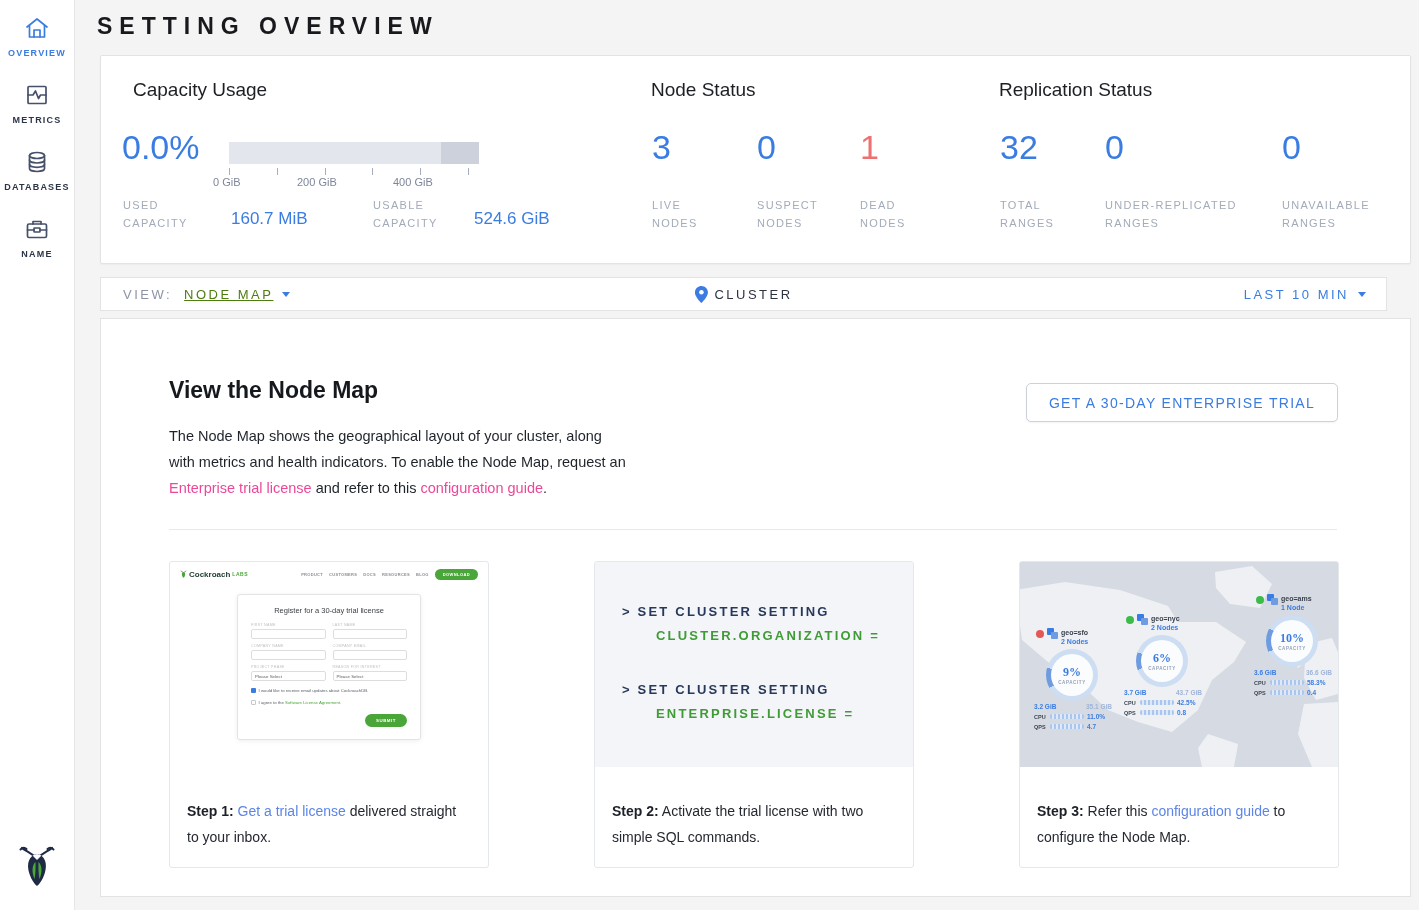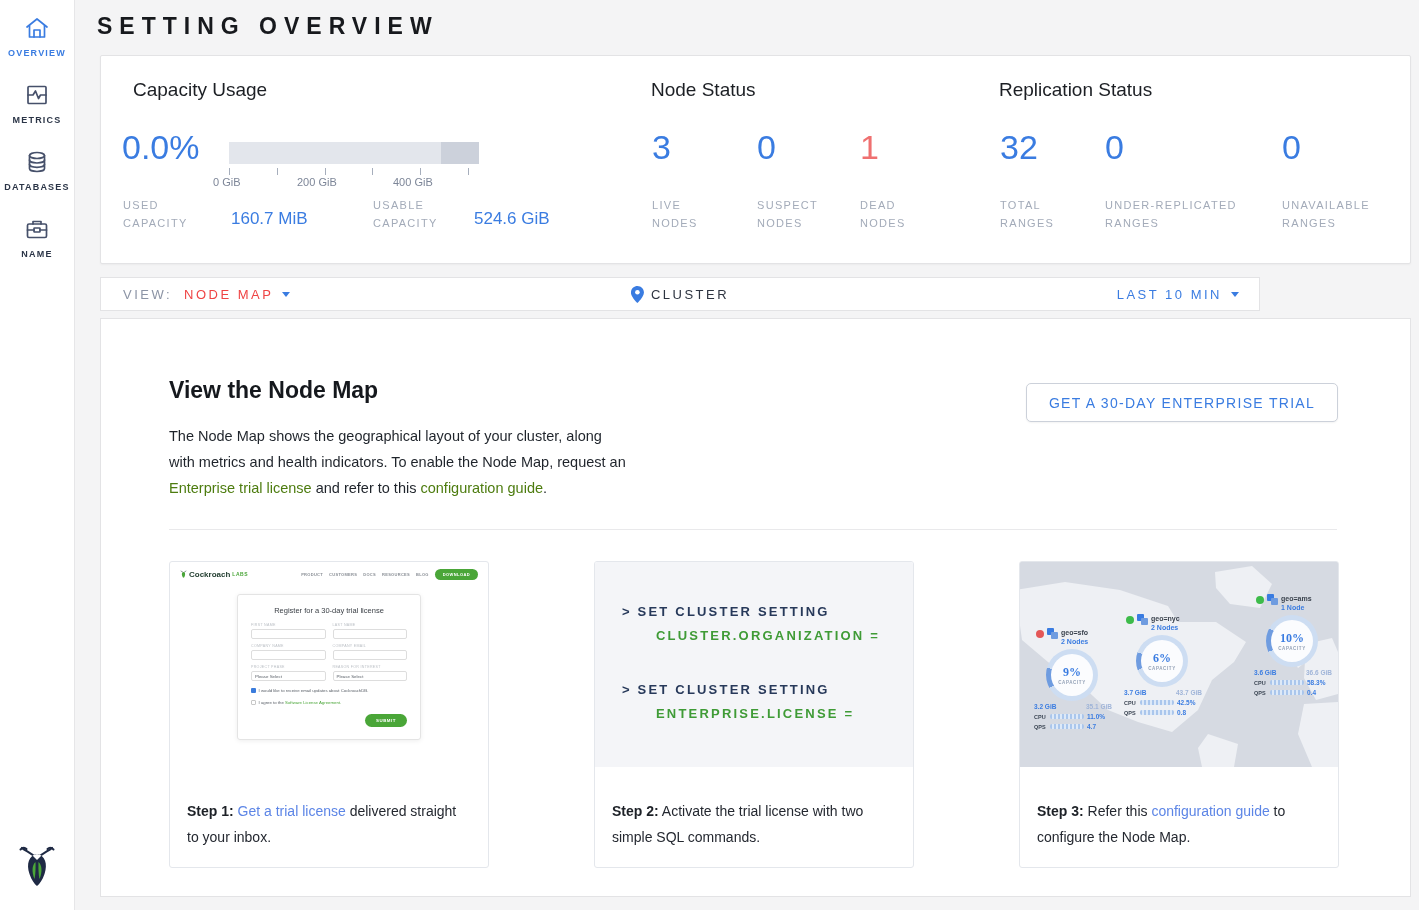--- a/index.html
+++ b/index.html
@@ -27,34 +27,34 @@
   .stat-label { position:absolute; top:140px; font-size:11px; letter-spacing:1.3px; color:#a3abb9; line-height:18px; }
   .cap-value { position:absolute; font-size:17px; color:#3a7ce1; }
 
   .gauge { position:absolute; left:128px; top:86px; width:250px; height:22px; display:flex; }
   .gauge-light { width:212px; height:22px; background:#e3e6ec; }
   .gauge-dark { width:38px; height:22px; background:#ccd1db; }
   .gauge-tick { position:absolute; top:112px; width:1px; height:7px; background:#a6aebc; }
   .gauge-lbl { position:absolute; top:120px; font-size:11px; color:#7d8698; }
 
   
-  .viewbar { position:absolute; left:25px; top:277px; width:1160px; height:34px; background:#fff; border:1px solid #e3e3e5; display:flex; align-items:center; font-size:13px; letter-spacing:2.5px; }
+  .viewbar { position:absolute; left:25px; top:277px; width:1287px; height:34px; background:#fff; border:1px solid #e3e3e5; display:flex; align-items:center; font-size:13px; letter-spacing:2.5px; }
   .vb-left { display:flex; align-items:center; padding-left:22px; cursor:pointer; }
   .vb-view { color:#8c94a5; margin-right:12px; }
-  .vb-value { color:#ef4444; }
+  .vb-value { color:#4d7c0f;text-decoration:underline; }
   .caret { display:inline-block; width:0; height:0; border-left:4.5px solid transparent; border-right:4.5px solid transparent; border-top:5.5px solid #3a7ce1; margin-left:9px; }
   .vb-center { position:absolute; left:50%; transform:translateX(-50%); display:flex; align-items:center; color:#2d3440; }
   .vb-center svg { margin-right:7px; }
   .vb-right { margin-left:auto; padding-right:20px; display:flex; align-items:center; color:#3a7ce1; cursor:pointer; }
 
   
   .main-panel { position:absolute; left:25px; top:318px; width:1311px; height:579px; background:#fff; border:1px solid #e3e3e5; }
   .nm-heading { position:absolute; left:68px; top:58px; font-size:23px; font-weight:bold; color:#15181d; }
   .nm-desc { position:absolute; left:68px; top:104px; width:458px; font-size:14.5px; line-height:26px; color:#1f242b; }
-  .nm-desc a { color:#4d7c0f; }
+  .nm-desc a { color:#ec4899; }
   .trial-btn { position:absolute; right:72px; top:64px; width:312px; height:39px; background:#fff; border:1px solid #ccd1da; border-radius:5px; color:#3a7ce1; font-size:14px; letter-spacing:1.3px; font-family:"Liberation Sans",sans-serif; cursor:pointer; box-shadow:0 1px 2px rgba(0,0,0,.05); }
   .nm-divider { position:absolute; left:68px; right:73px; top:210px; border-top:1px solid #e9e9eb; }
   .cards-row { position:absolute; left:68px; top:242px; width:1170px; display:flex; justify-content:space-between; }
   .step-card { width:320px; height:307px; background:#fff; border:1px solid #e4e7ec; border-radius:3px; overflow:hidden; }
   .card-media { width:318px; height:230px; position:relative; }
   .caption { padding:6px 17px 0; font-size:14px; line-height:26px; color:#242830; }
   .caption b { color:#1d2127; }
   .caption a { color:#5c85e6; }
 
   

